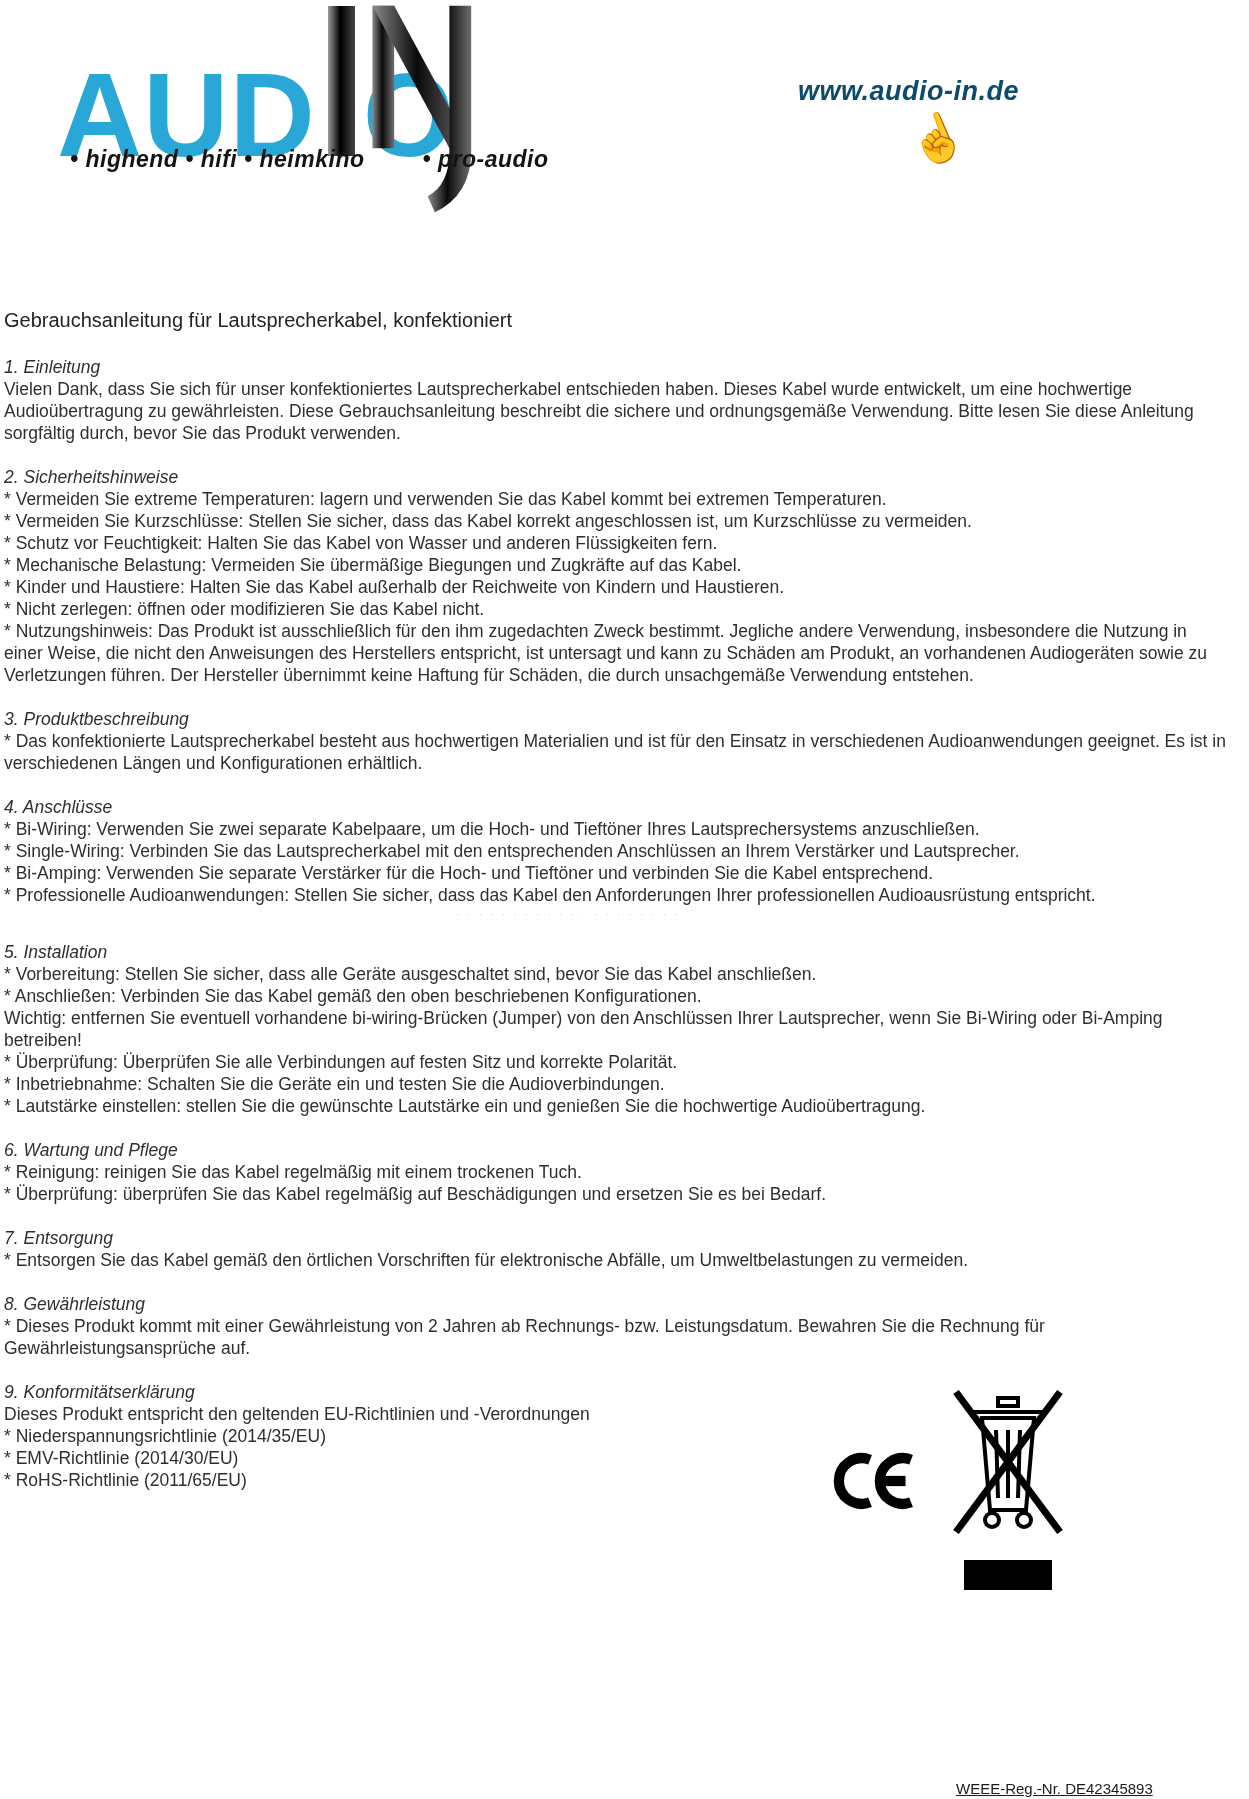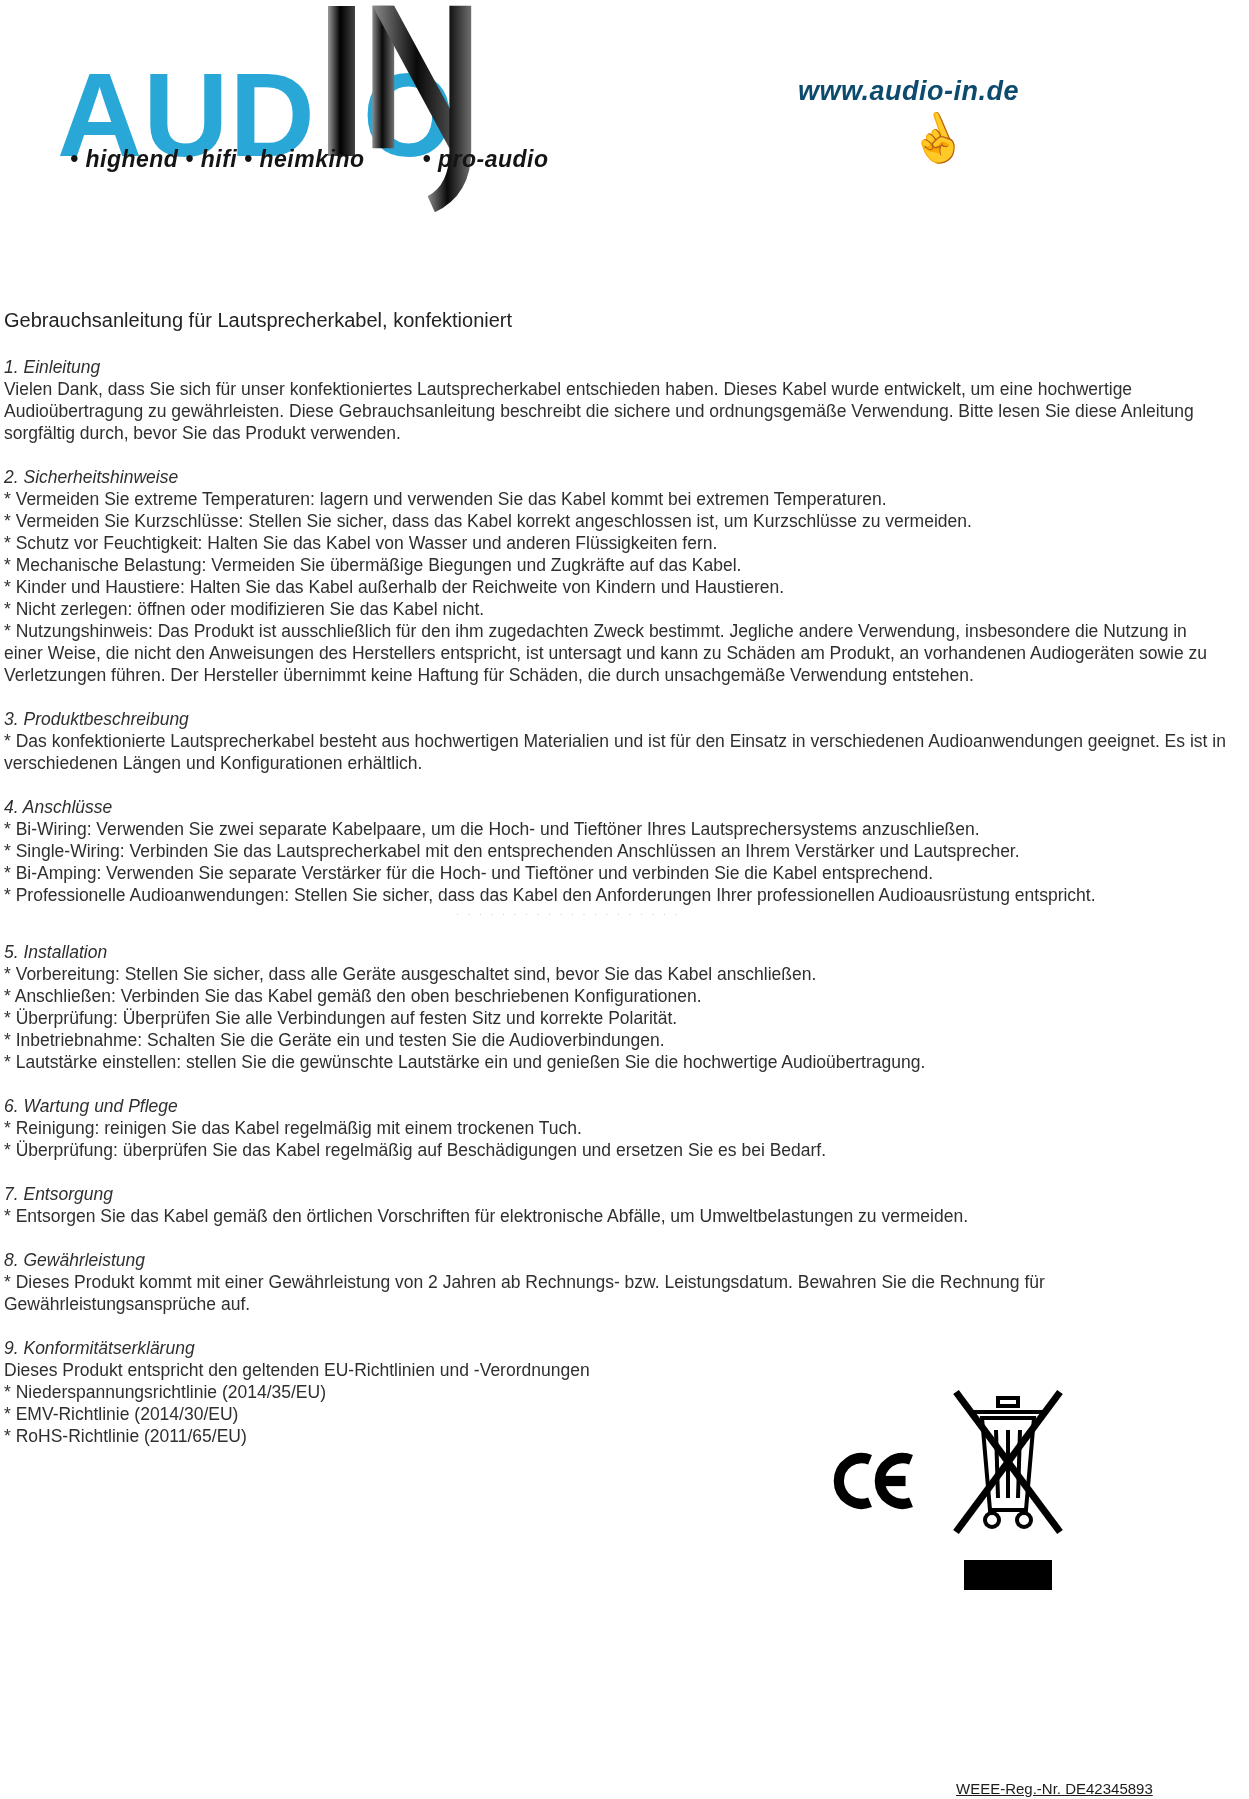--- a/index.html
+++ b/index.html
@@ -114,20 +114,21 @@
           <div class="section-line">* Bi-Wiring: Verwenden Sie zwei separate Kabelpaare, um die Hoch- und Tieftöner Ihres Lautsprechersystems anzuschließen.</div>
           <div class="section-line">* Single-Wiring: Verbinden Sie das Lautsprecherkabel mit den entsprechenden Anschlüssen an Ihrem Verstärker und Lautsprecher.</div>
           <div class="section-line">* Bi-Amping: Verwenden Sie separate Verstärker für die Hoch- und Tieftöner und verbinden Sie die Kabel entsprechend.</div>
           <div class="section-line">* Professionelle Audioanwendungen: Stellen Sie sicher, dass das Kabel den Anforderungen Ihrer professionellen Audioausrüstung entspricht.</div>
           <div class="artifact-dots">· · · · · · · · · · · · · · · · · · · ·</div>
         </div>
         <div class="section">
           <div class="section-heading">5. Installation</div>
           <div class="section-line">* Vorbereitung: Stellen Sie sicher, dass alle Geräte ausgeschaltet sind, bevor Sie das Kabel anschließen.</div>
           <div class="section-line">* Anschließen: Verbinden Sie das Kabel gemäß den oben beschriebenen Konfigurationen.</div>
+          <div class="section-line">Wichtig: entfernen Sie eventuell vorhandene bi-wiring-Brücken (Jumper) von den Anschlüssen Ihrer Lautsprecher, wenn Sie Bi-Wiring oder Bi-Amping betreiben!</div>
           <div class="section-line">* Überprüfung: Überprüfen Sie alle Verbindungen auf festen Sitz und korrekte Polarität.</div>
           <div class="section-line">* Inbetriebnahme: Schalten Sie die Geräte ein und testen Sie die Audioverbindungen.</div>
           <div class="section-line">* Lautstärke einstellen: stellen Sie die gewünschte Lautstärke ein und genießen Sie die hochwertige Audioübertragung.</div>
         </div>
         <div class="section">
           <div class="section-heading">6. Wartung und Pflege</div>
           <div class="section-line">* Reinigung: reinigen Sie das Kabel regelmäßig mit einem trockenen Tuch.</div>
           <div class="section-line">* Überprüfung: überprüfen Sie das Kabel regelmäßig auf Beschädigungen und ersetzen Sie es bei Bedarf.</div>
         </div>
         <div class="section">

